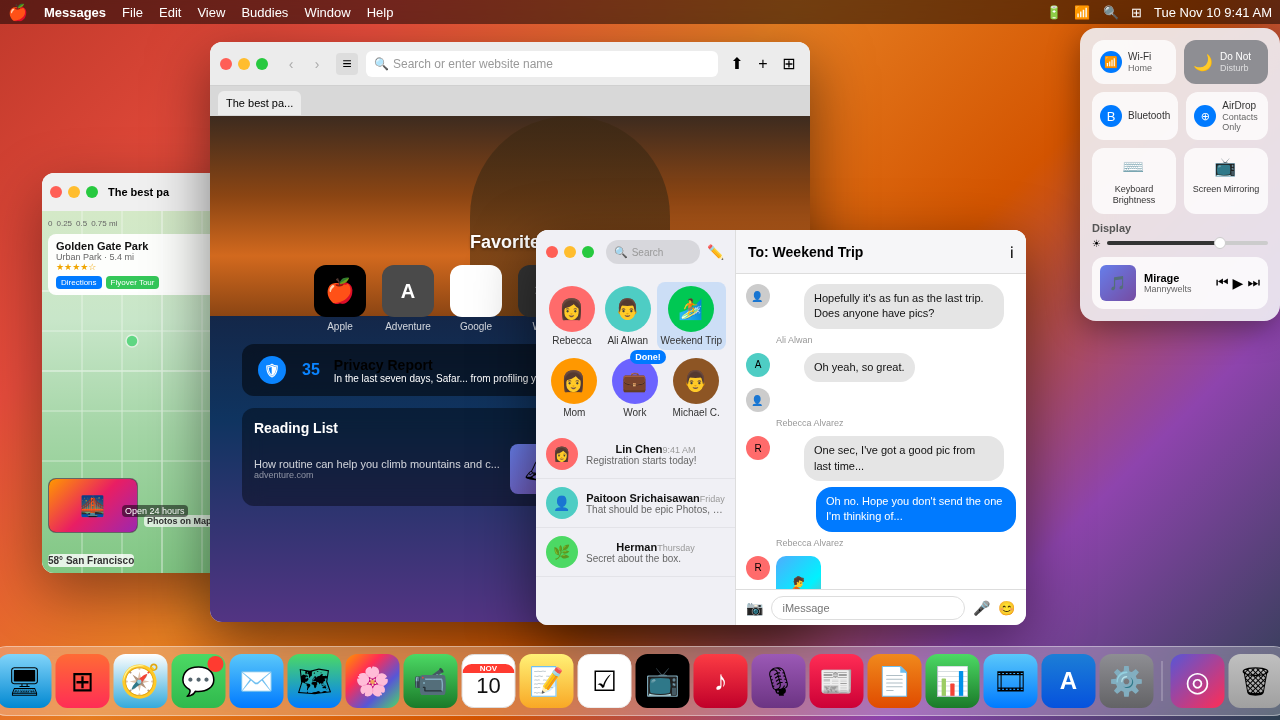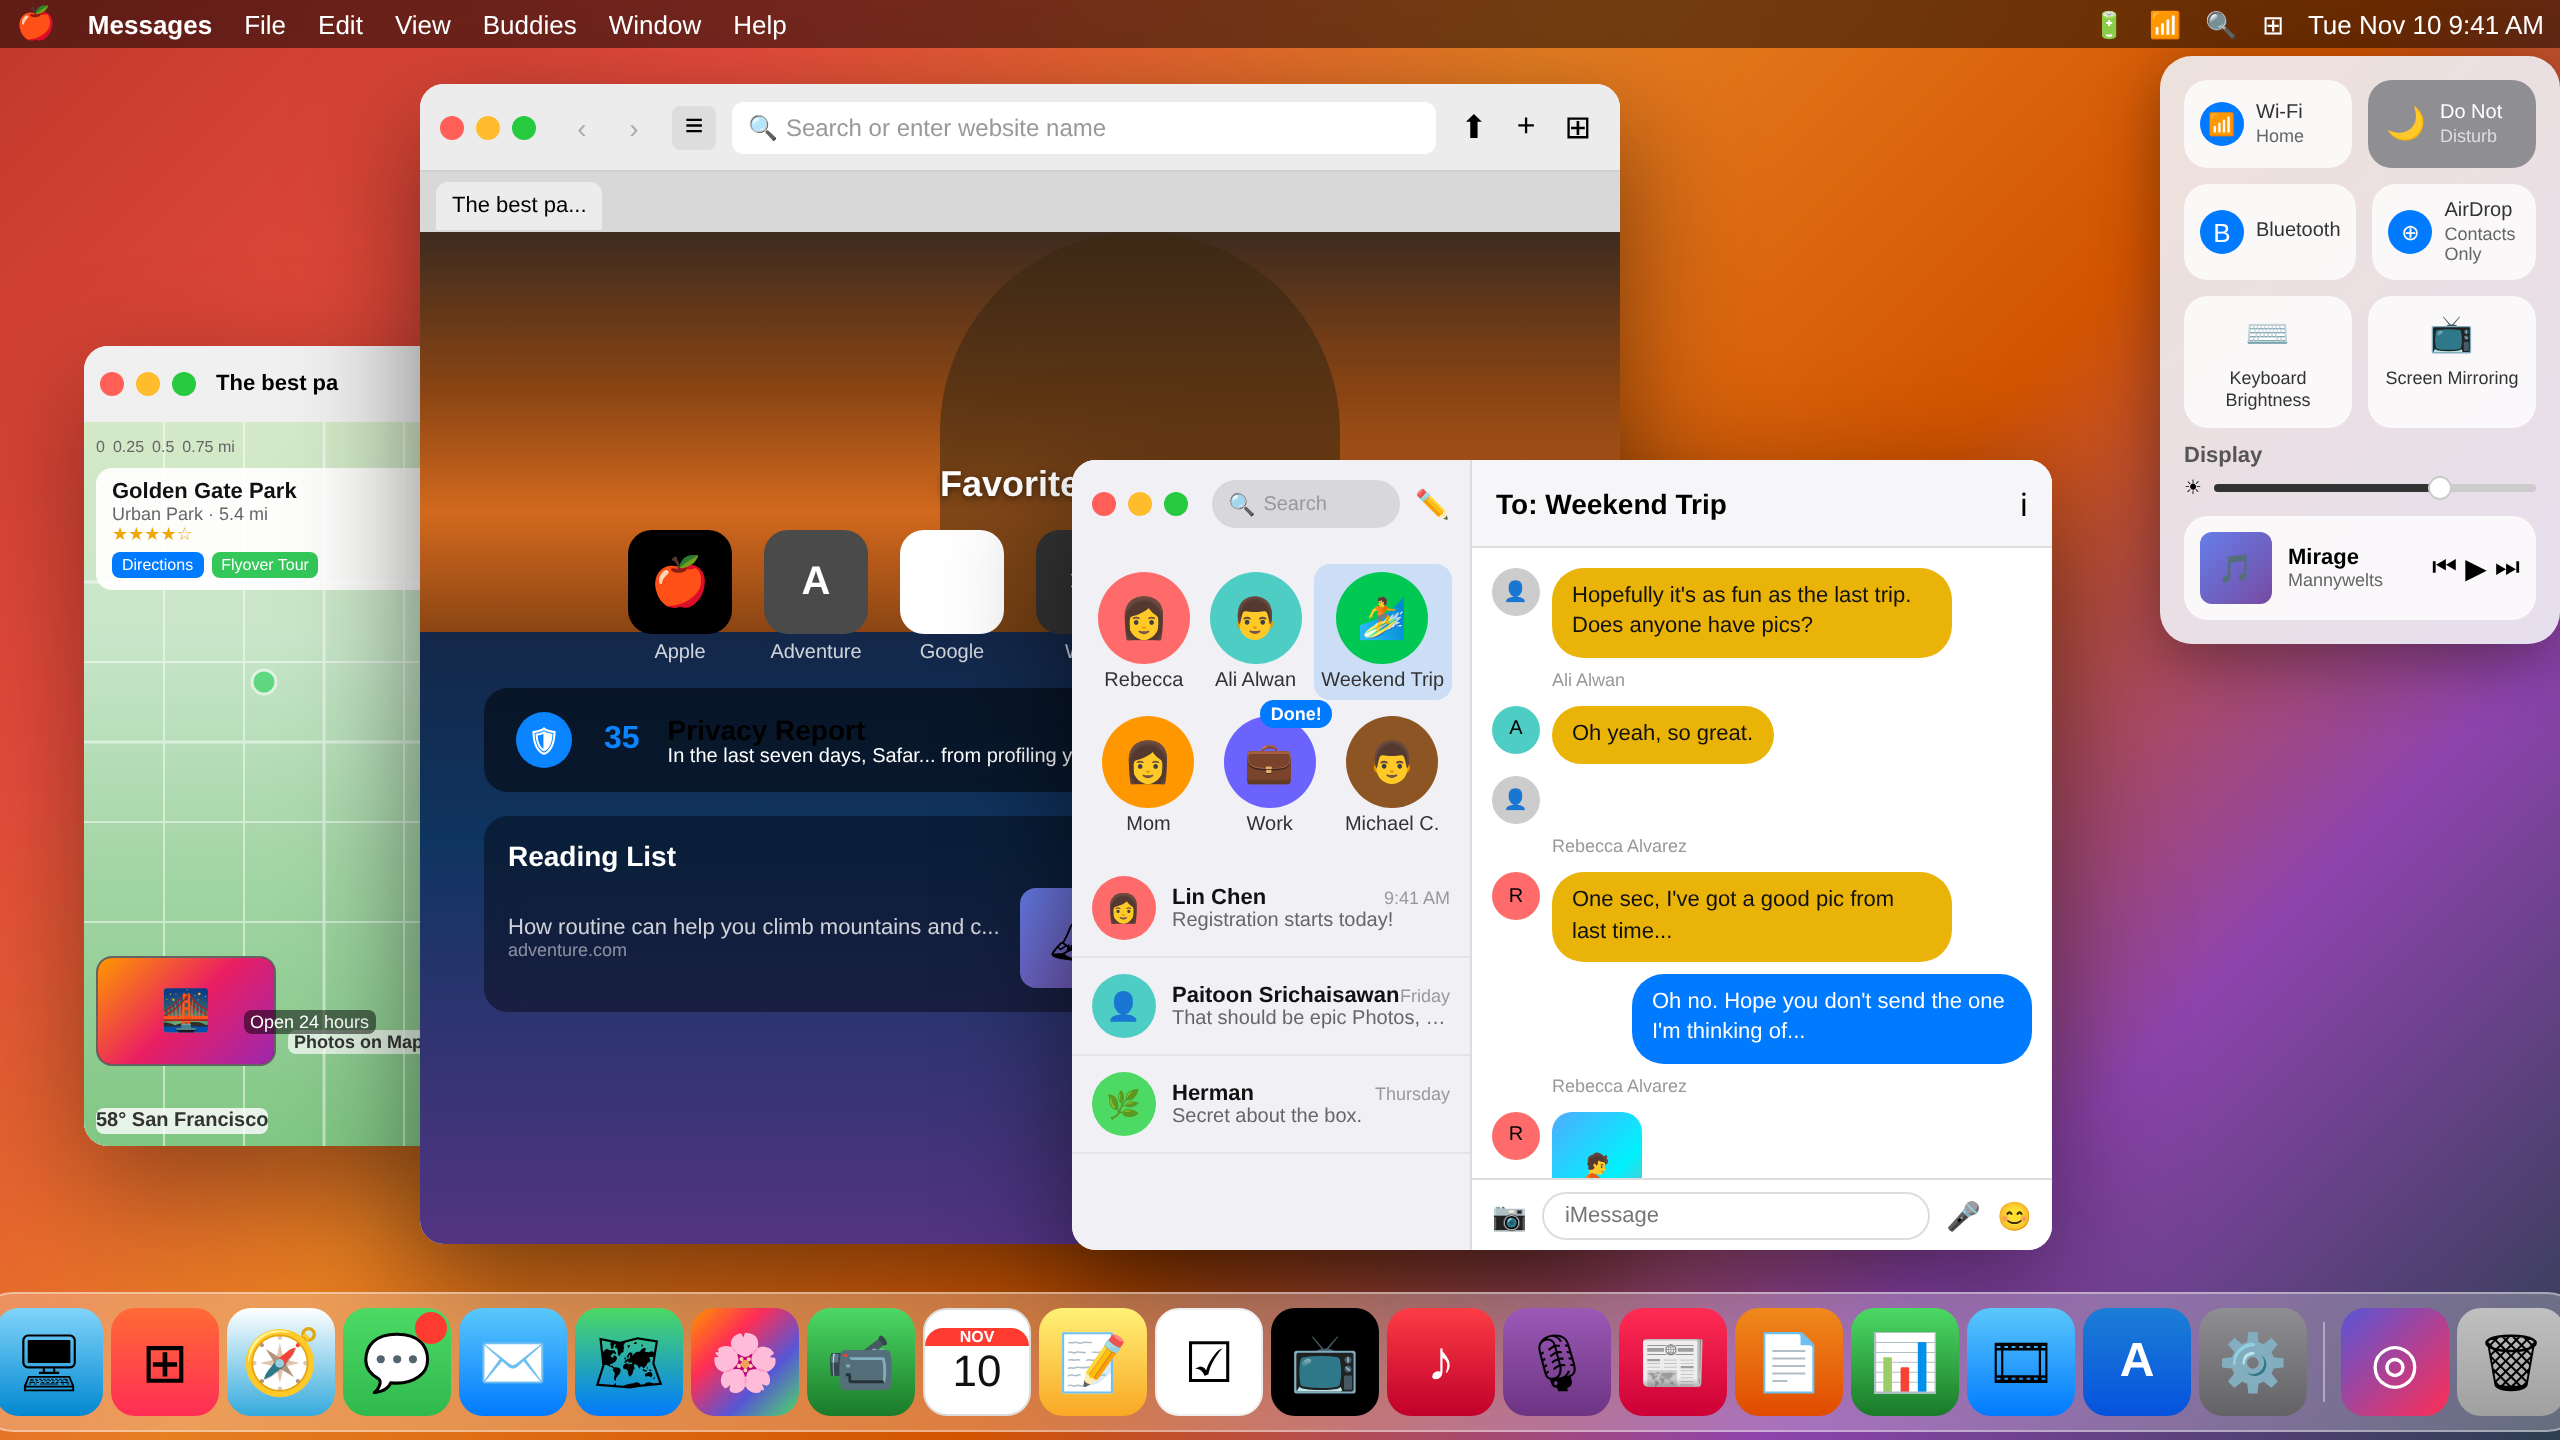--- a/index.html
+++ b/index.html
@@ -432,21 +432,21 @@
       border-radius: 50%;
       flex-shrink: 0;
       display: flex;
       align-items: center;
       justify-content: center;
       font-size: 14px;
     }
     .msg-content { flex: 1; min-width: 0; }
     .msg-name-row {
       display: flex;
-      justify-content: space-between;
+      justify-content: center;
       align-items: baseline;
     }
     .msg-name { font-size: 11px; font-weight: 600; color: #111; }
     .msg-time { font-size: 9px; color: #999; }
     .msg-preview { font-size: 10px; color: #666; white-space: nowrap; overflow: hidden; text-overflow: ellipsis; }
 
     
     .messages-detail {
       flex: 1;
       display: flex;
@@ -489,21 +489,21 @@
       align-items: center;
       justify-content: center;
     }
     .bubble {
       max-width: 200px;
       padding: 7px 10px;
       border-radius: 16px;
       font-size: 11px;
       line-height: 1.4;
     }
-    .bubble.received { background: #eab308; color: #111; }
+    .bubble.received { background: #e5e5e5; color: #111; margin-left: 28px; }
     .bubble.sent { background: #007AFF; color: white; }
     .sender-label { font-size: 9px; color: #999; margin-bottom: 2px; }
     .detail-input {
       height: 36px;
       border-top: 1px solid #ddd;
       display: flex;
       align-items: center;
       padding: 0 10px;
       gap: 8px;
     }

